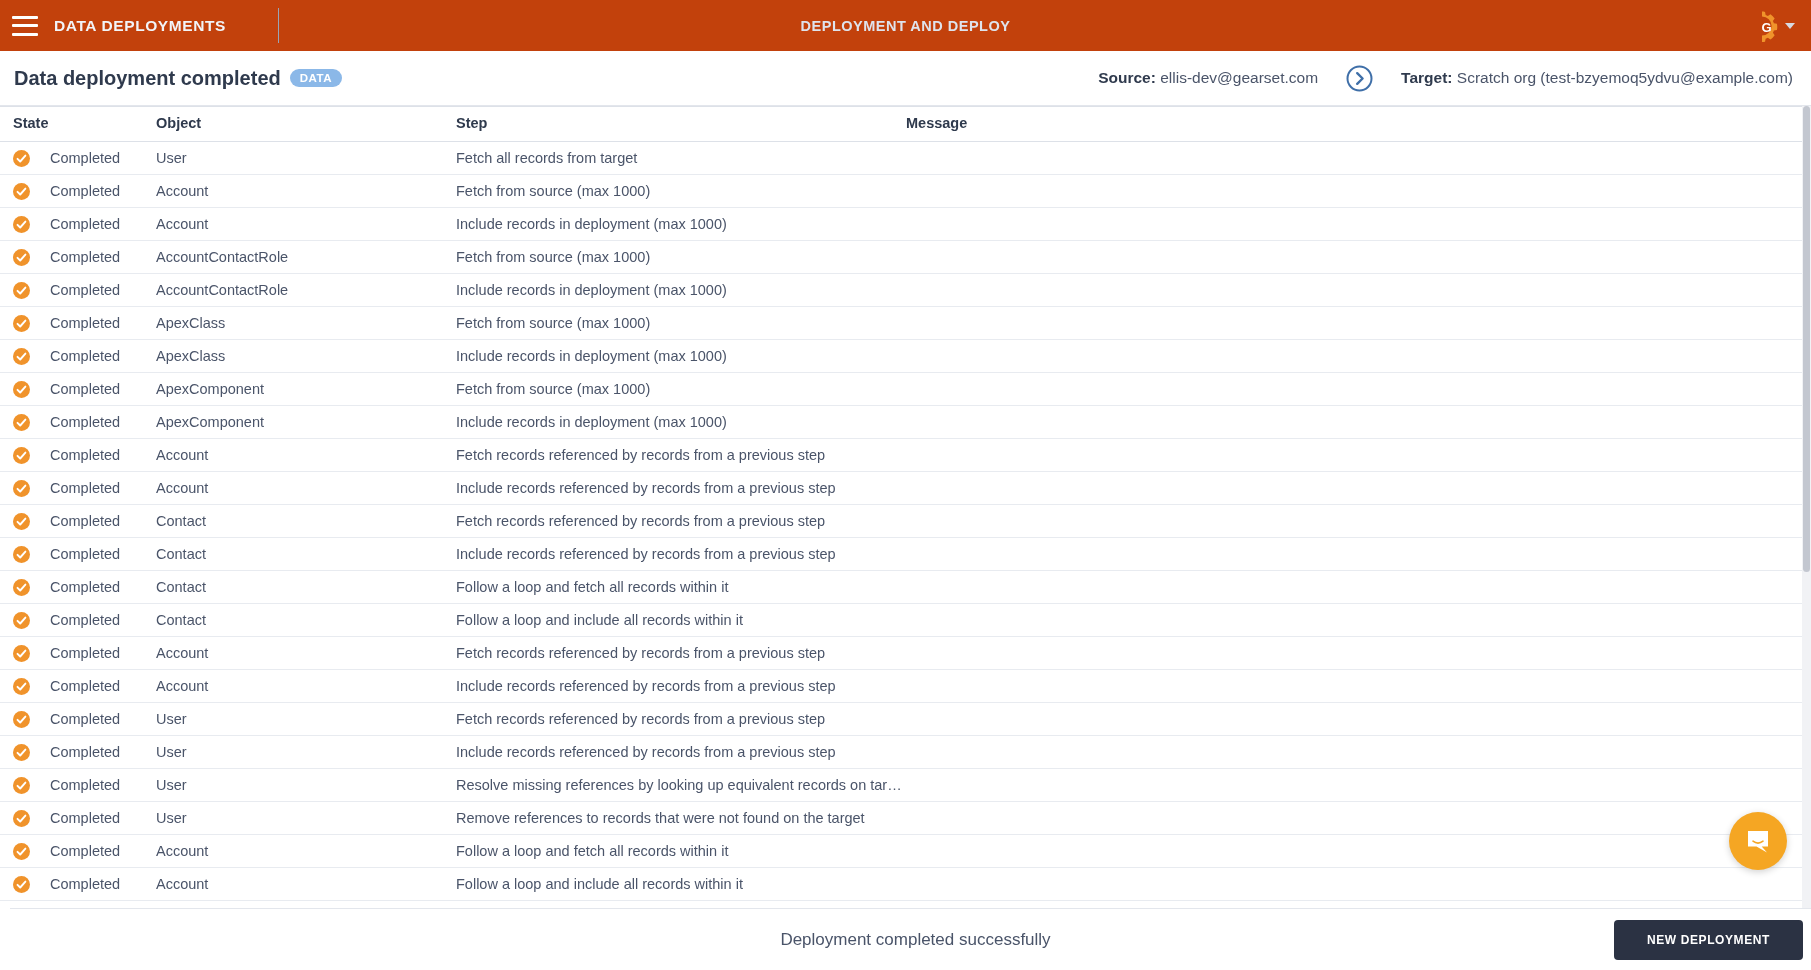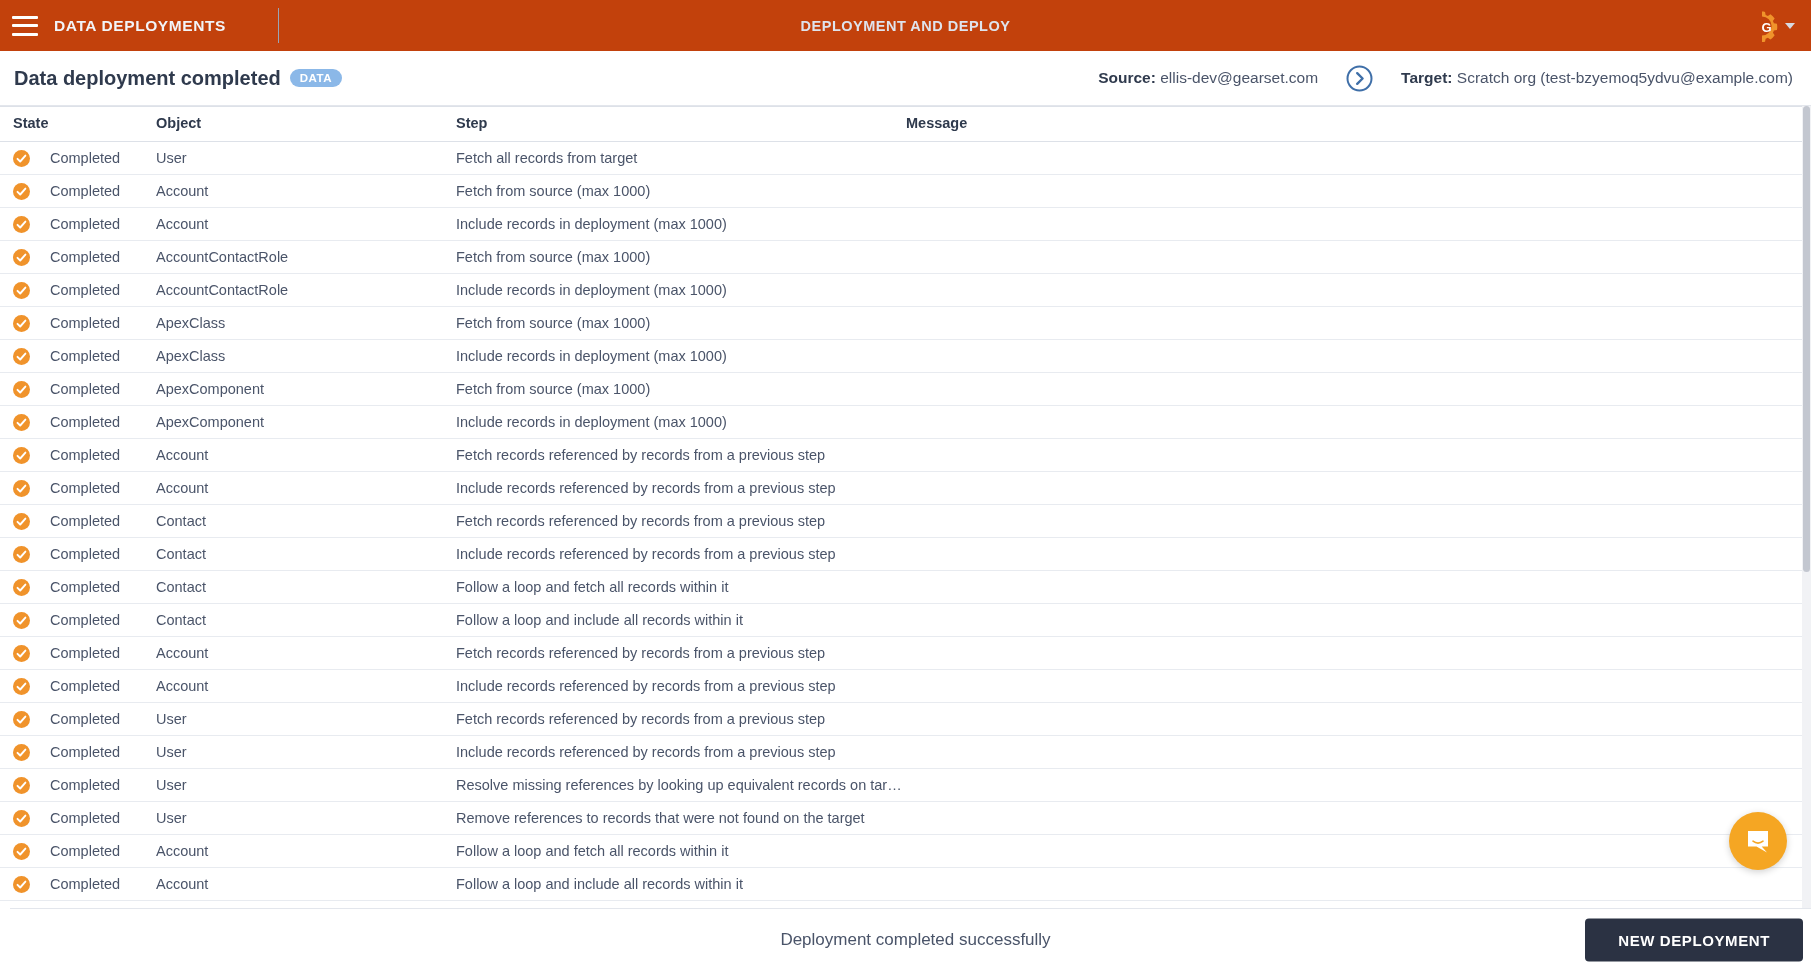--- a/index.html
+++ b/index.html
@@ -122,21 +122,21 @@
     background: #ffffff;
     border-top: 1px solid #e3e6ec;
     display: flex; align-items: center; justify-content: center; margin-left: 10px;
   }
   #footer-status { font-size: 17px; color: #4a5469; }
   #new-deployment-btn {
     position: absolute; right: 18px; top: 50%; transform: translateY(-50%);
     background: #2b3243; color: #fff;
     border: none; border-radius: 4px;
     font-family: "Liberation Sans", sans-serif;
-    font-size: 15px; font-weight: bold; letter-spacing: .6px;
+    font-size: 12px; font-weight: bold; letter-spacing: .6px;
     padding: 13px 33px; cursor: pointer;
   }
 
   
   #chat-launcher {
     position: absolute; right: 24px; bottom: 100px;
     width: 58px; height: 58px; border-radius: 50%;
     background: #f5a623;
     display: flex; align-items: center; justify-content: center;
     cursor: pointer; box-shadow: 0 2px 7px rgba(0,0,0,.18);

